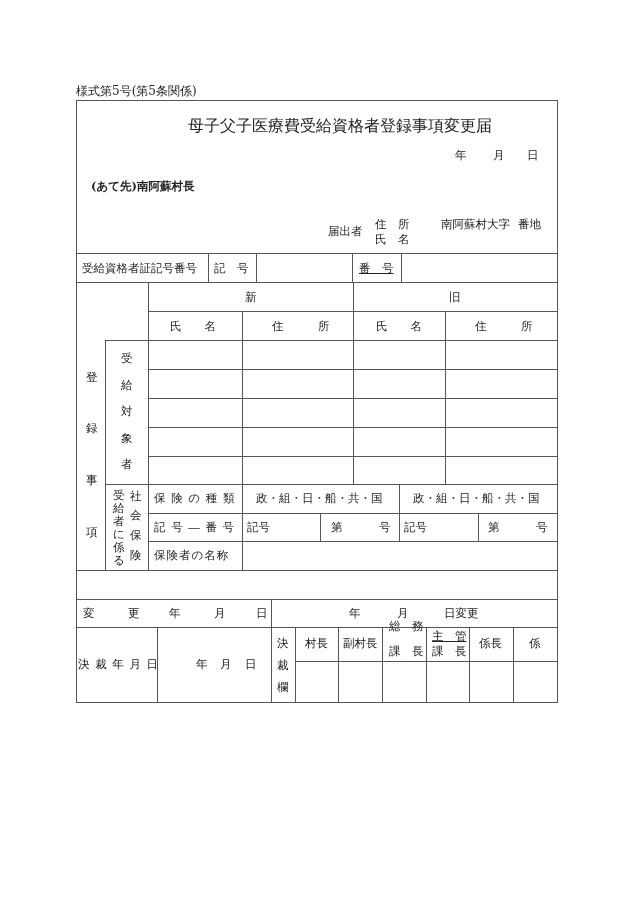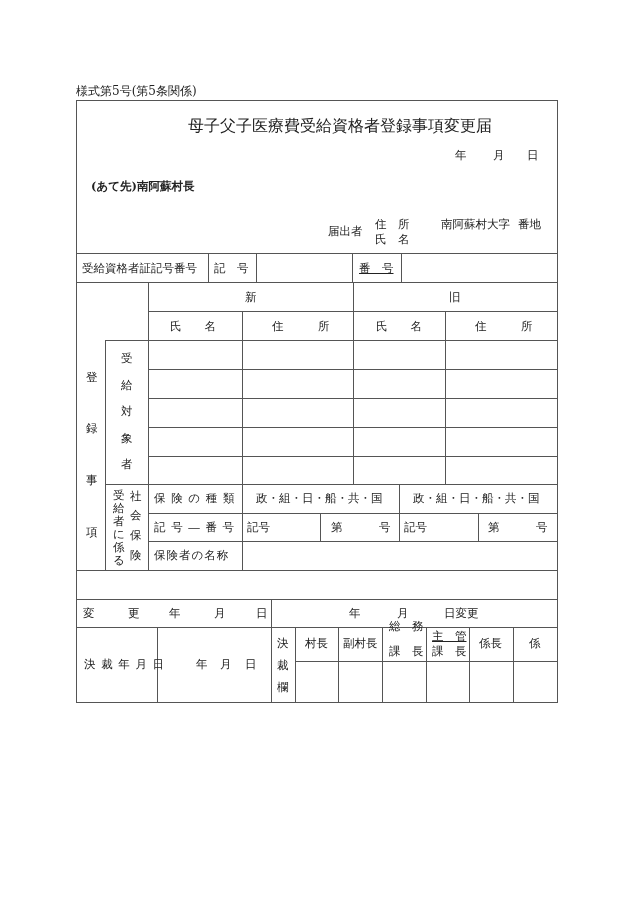--- a/index.html
+++ b/index.html
@@ -149,21 +149,21 @@
 
 <div class="t" style="left:83px;top:607px;">変</div>
 <div class="t" style="left:128px;top:607px;">更</div>
 <div class="t" style="left:169px;top:607px;">年</div>
 <div class="t" style="left:214px;top:607px;">月</div>
 <div class="t" style="left:256px;top:607px;">日</div>
 <div class="t" style="left:349px;top:607px;">年</div>
 <div class="t" style="left:397px;top:607px;">月</div>
 <div class="t" style="left:444px;top:607px;">日変更</div>
 
-<div class="t" style="left:84px;top:658px;letter-spacing:1px;">決 裁 年 月 日</div>
+<div class="t" style="left:78px;top:658px;letter-spacing:1px;">決 裁 年 月 日</div>
 <div class="t" style="left:196px;top:658px;">年</div>
 <div class="t" style="left:220px;top:658px;">月</div>
 <div class="t" style="left:245px;top:658px;">日</div>
 
 <div class="t" style="left:277px;top:637px;">決</div>
 <div class="t" style="left:277px;top:659px;">裁</div>
 <div class="t" style="left:277px;top:681px;">欄</div>
 
 <div class="t" style="left:305px;top:637px;">村長</div>
 <div class="t" style="left:343px;top:637px;">副村長</div>

